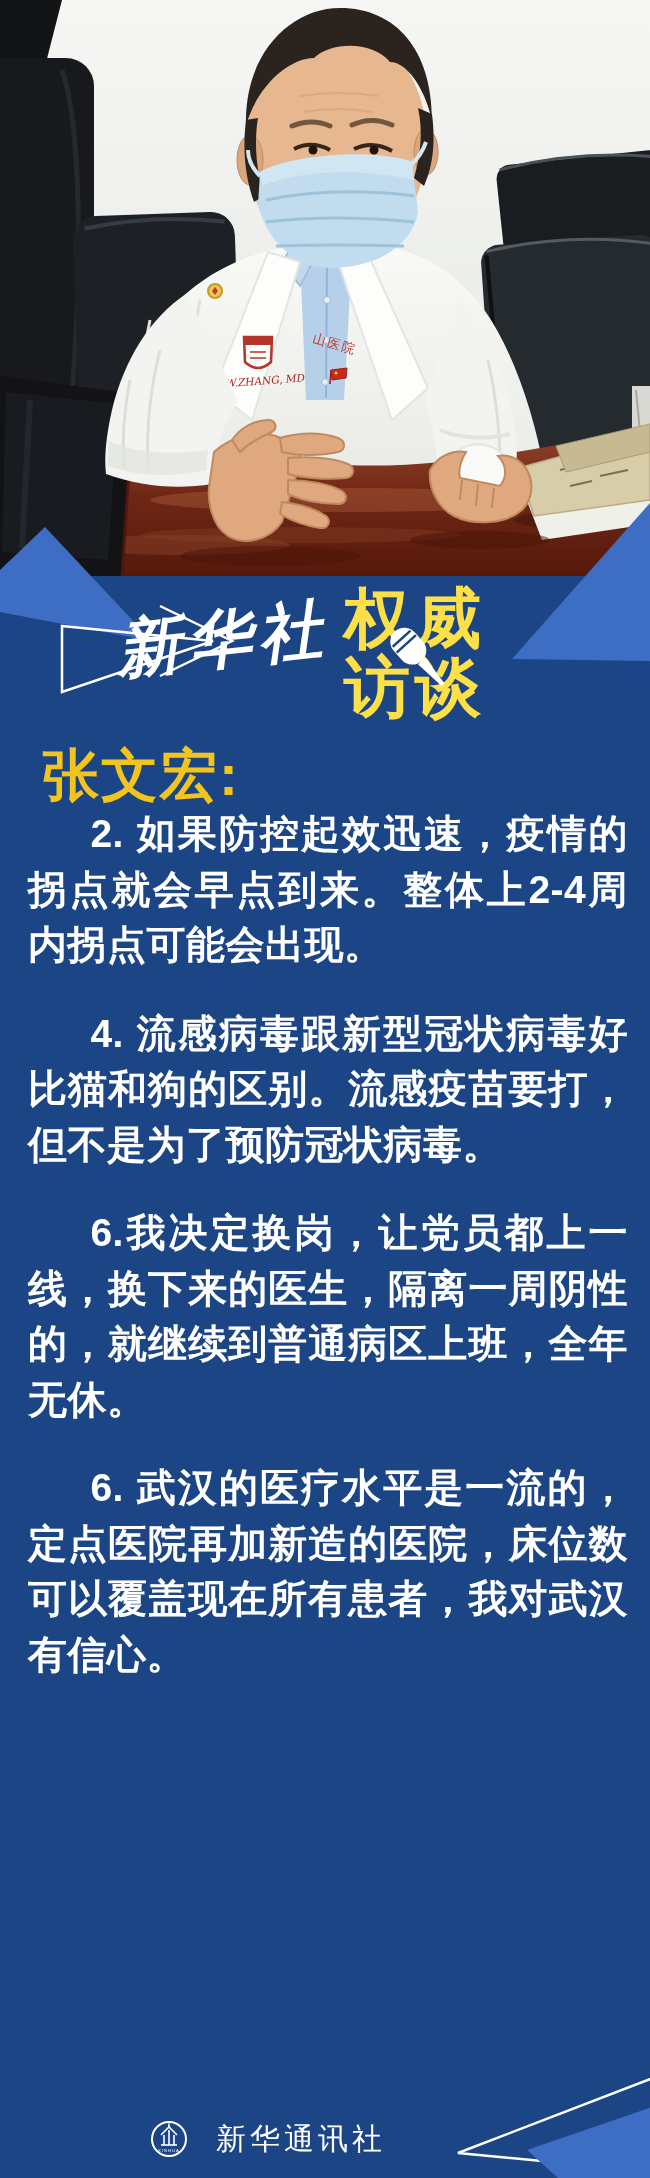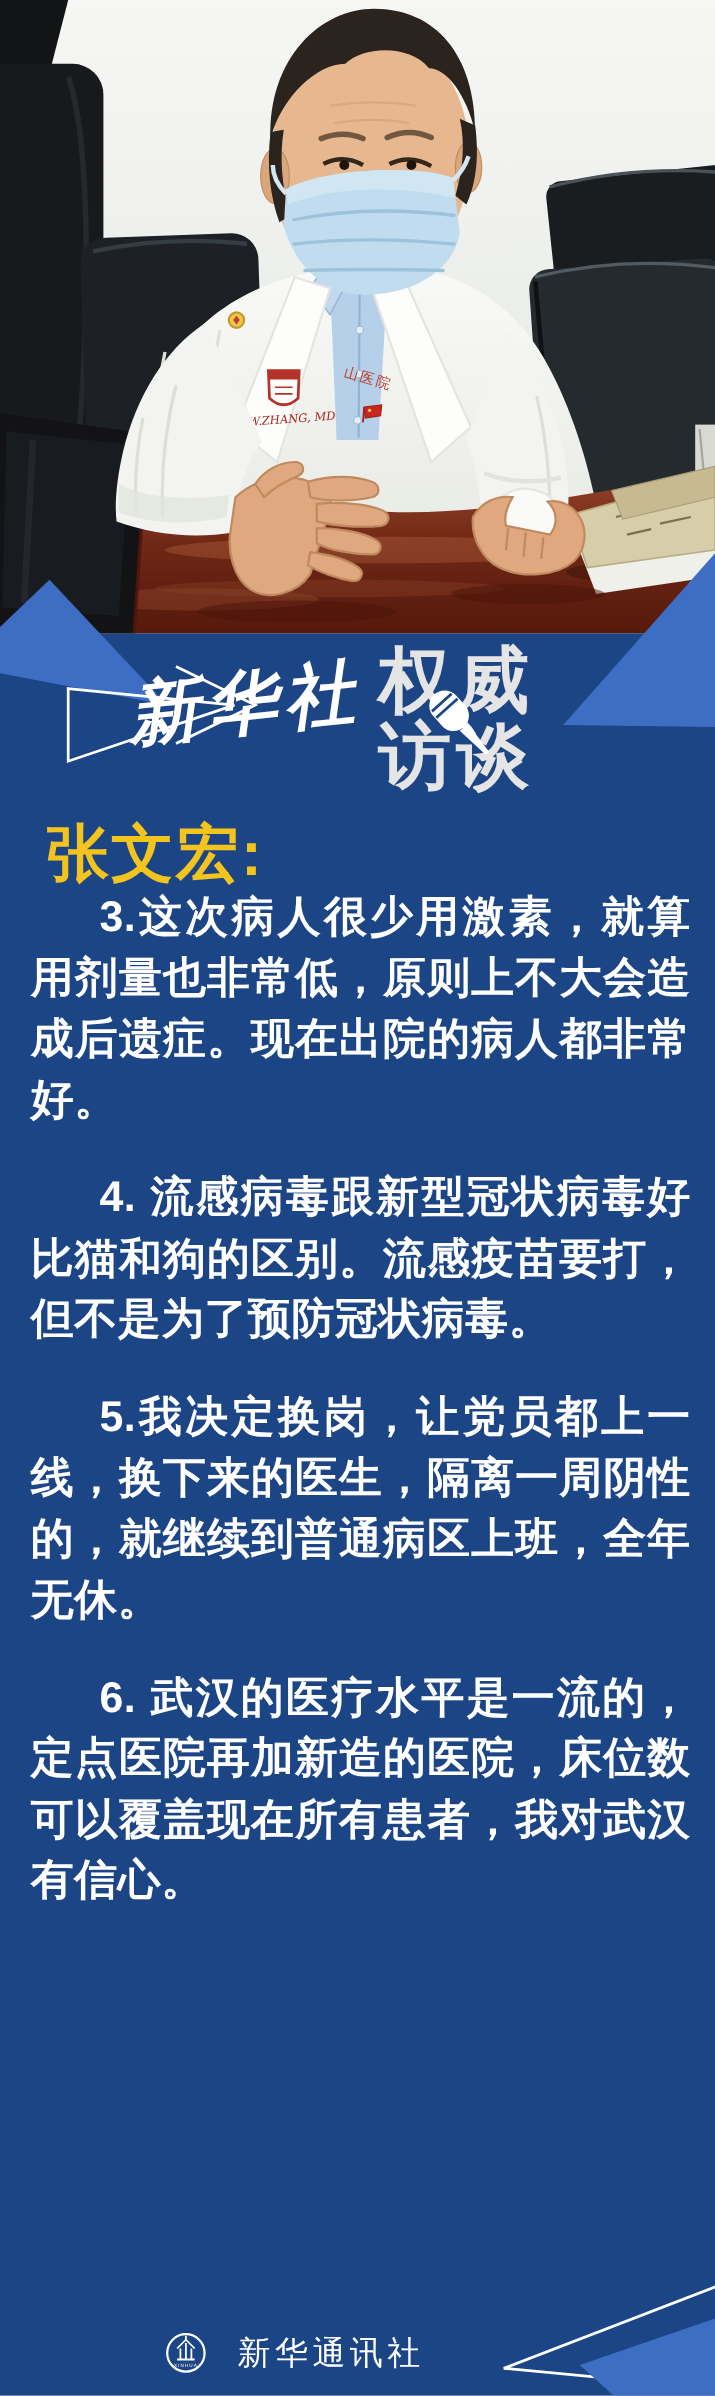--- a/index.html
+++ b/index.html
@@ -11,21 +11,21 @@
   .photo-section{position:absolute;left:0;top:0;width:650px;height:576px;z-index:1;}
   .photo-section svg{display:block;}
   .deco-overlay{position:absolute;left:0;top:0;width:650px;height:2178px;z-index:2;pointer-events:none;}
   .script-logo{
     position:absolute;left:116px;top:596px;z-index:3;
     color:#ffffff;font-family:"DejaVu Serif",serif;font-style:italic;font-weight:bold;
     font-size:64px;letter-spacing:7px;transform:rotate(-6deg);white-space:nowrap;
   }
   .program-box{
     position:absolute;left:344px;top:584px;z-index:3;
-    color:#e5e5e5;font-weight:900;font-size:66px;line-height:69px;letter-spacing:5px;
+    color:#fde047;font-weight:900;font-size:66px;line-height:69px;letter-spacing:5px;
     white-space:nowrap;
   }
   .program-box .line{display:block;}
   .mic-wrap{position:absolute;left:388px;top:616px;z-index:4;}
   .speaker{
     position:absolute;left:30px;top:726px;z-index:3;margin:12px;
     color:#f4c41e;font-size:57px;font-weight:900;letter-spacing:2px;white-space:nowrap;
   }
   .quotes{
     position:absolute;left:28px;top:806px;width:600px;z-index:3;
@@ -253,23 +253,23 @@
             <line x1="18" y1="23" x2="44" y2="23"></line>
         </g>
         <polygon points="26,46 36,46 33,78 29,78" fill="#ffffff"></polygon>
       </g>
     </svg>
   </div>
 
   <h1 class="speaker">张文宏:</h1>
 
   <div class="quotes">
-    <p>3.这次病人很少用激素，就算用剂量也非常低，原则上不大会造成后遗症。现在出院的病人都非常好。</p>
+    <p>2. 如果防控起效迅速，疫情的拐点就会早点到来。整体上2-4周内拐点可能会出现。</p>
     <p>4. 流感病毒跟新型冠状病毒好比猫和狗的区别。流感疫苗要打，但不是为了预防冠状病毒。</p>
-    <p>5.我决定换岗，让党员都上一线，换下来的医生，隔离一周阴性的，就继续到普通病区上班，全年无休。</p>
+    <p>6.我决定换岗，让党员都上一线，换下来的医生，隔离一周阴性的，就继续到普通病区上班，全年无休。</p>
     <p>6. 武汉的医疗水平是一流的，定点医院再加新造的医院，床位数可以覆盖现在所有患者，我对武汉有信心。</p>
   </div>
 
   <div class="footer">
     <svg width="42" height="42" viewBox="0 0 42 42">
       <circle cx="21" cy="21" r="17" fill="none" stroke="#ffffff" stroke-width="2"></circle>
       <g stroke="#ffffff" stroke-width="1.6" fill="none">
         <path d="M13,27 H29"></path>
         <path d="M16,27 V17"></path>
           <path d="M21,27 V12"></path>

